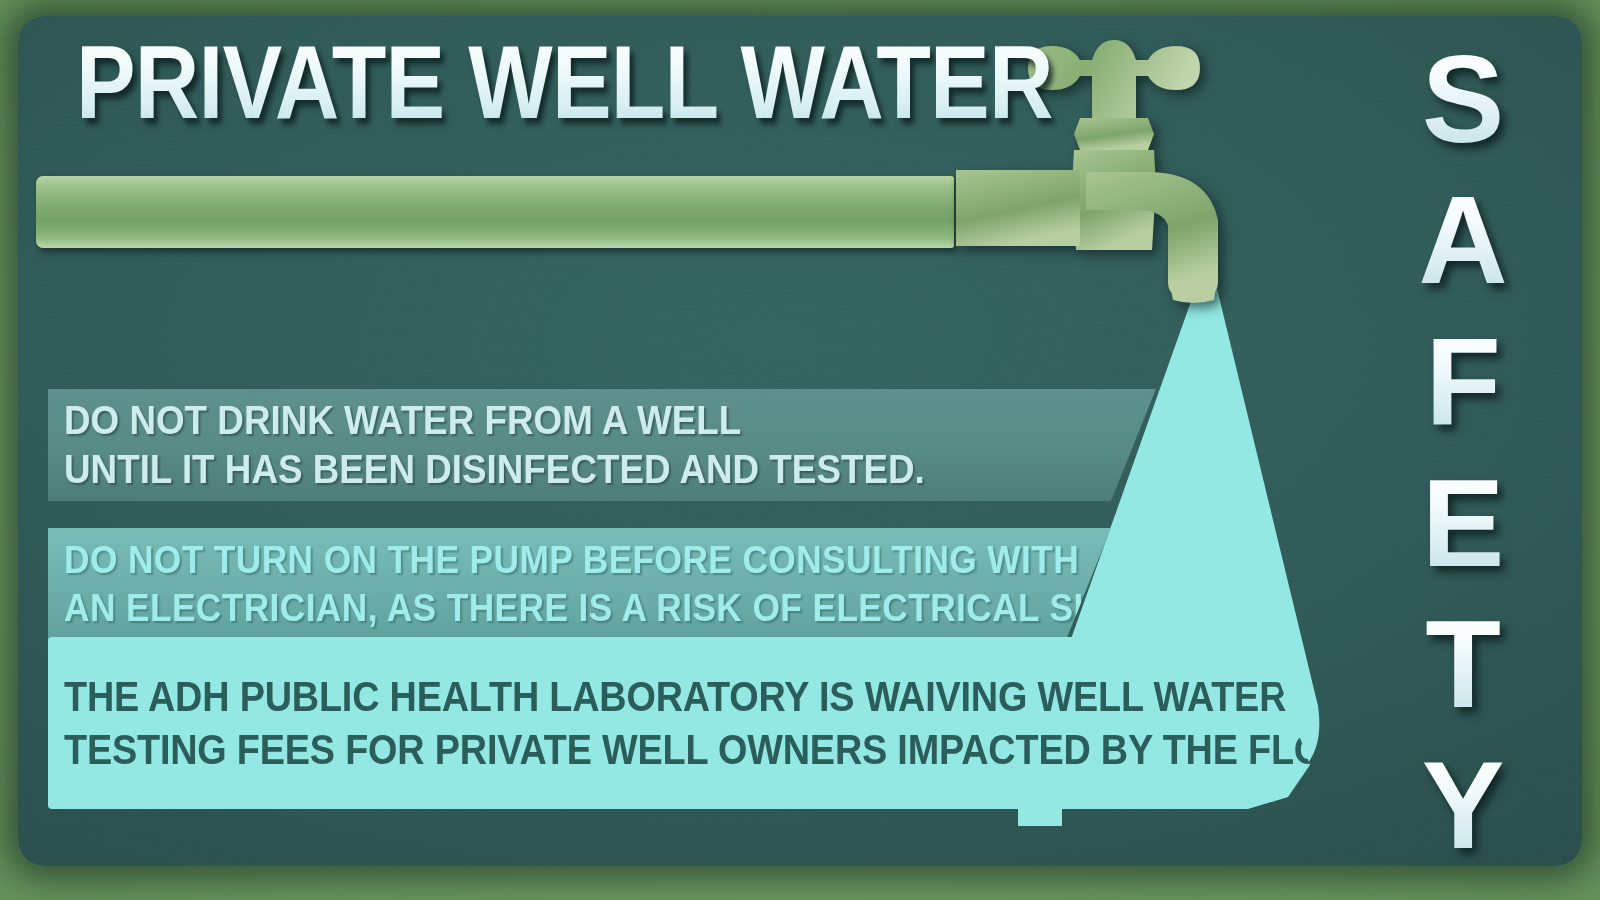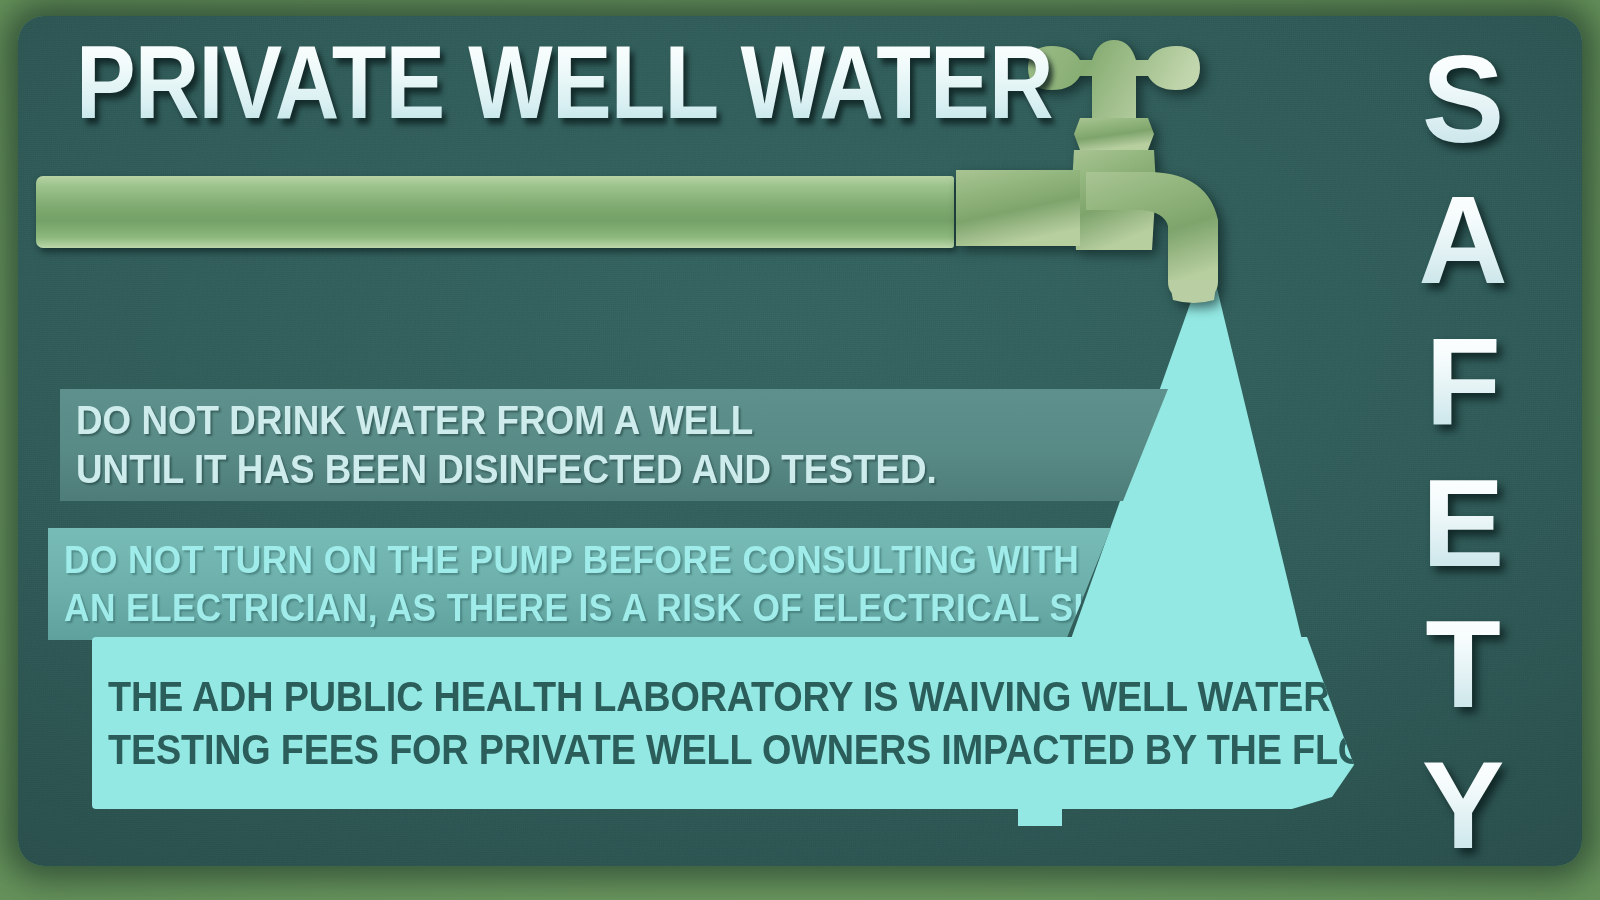--- a/index.html
+++ b/index.html
@@ -119,21 +119,21 @@
     justify-content: center;
     box-shadow: 4px 5px 9px rgba(8,26,26,0.55);
     overflow: hidden;
   }
   .msg .line {
     white-space: nowrap;
     font-weight: 700;
   }
 
   #msg-1 {
-    left: 42px;
+    left: 30px;
     top: 373px;
     width: 1200px;
     height: 112px;
     padding: 0 0 0 16px;
     background: linear-gradient(180deg, #5e918d 0%, #588a86 55%, #4e7d79 100%);
     -webkit-clip-path: polygon(0 0, 1108px 0, 1063px 112px, 0 112px);
     clip-path: polygon(0 0, 1108px 0, 1063px 112px, 0 112px);
   }
   #msg-1 .line {
     color: #cdeceb;
@@ -169,21 +169,20 @@
   #msg-3 {
     left: 30px;
     top: 621px;
     width: 1262px;
     height: 172px;
     padding: 0 0 0 16px;
     background: #93e8e3;
     border-radius: 4px 0 0 4px;
     -webkit-clip-path: polygon(0 0, 1215px 0, 1262px 128px, 1240px 160px, 1200px 172px, 0 172px);
     clip-path: polygon(0 0, 1215px 0, 1262px 128px, 1240px 160px, 1200px 172px, 0 172px);
-    margin-left: 44px;
   }
   #msg-3 .line {
     color: #2b5d5a;
     font-size: 42px;
     line-height: 53px;
     letter-spacing: -0.2px;
     transform: scaleX(0.9);
     transform-origin: left center;
   }
 

